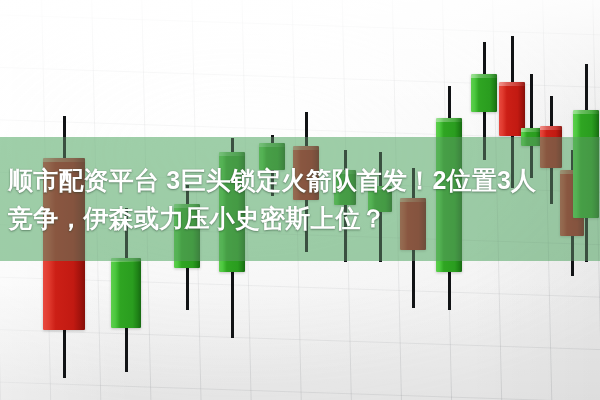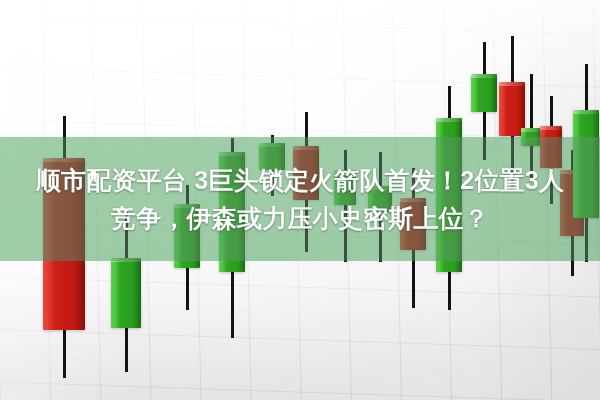--- a/index.html
+++ b/index.html
@@ -79,21 +79,20 @@
     mix-blend-mode:multiply;
   }
   .band-tint{
     position:absolute;left:0;right:0;
     background:rgba(150,205,160,0.34);
   }
 
   
   .headline{
     position:absolute;left:0;right:0;
-    text-align:center;
     color:#ffffff;
     font-weight:700;
     font-size:25px;
     line-height:38px;
     letter-spacing:0.2px;
     text-shadow:
       0 1px 2px rgba(30,60,40,0.45),
       0 0 1px rgba(30,60,40,0.35);
     white-space:pre-line;
     padding:0 8px;

